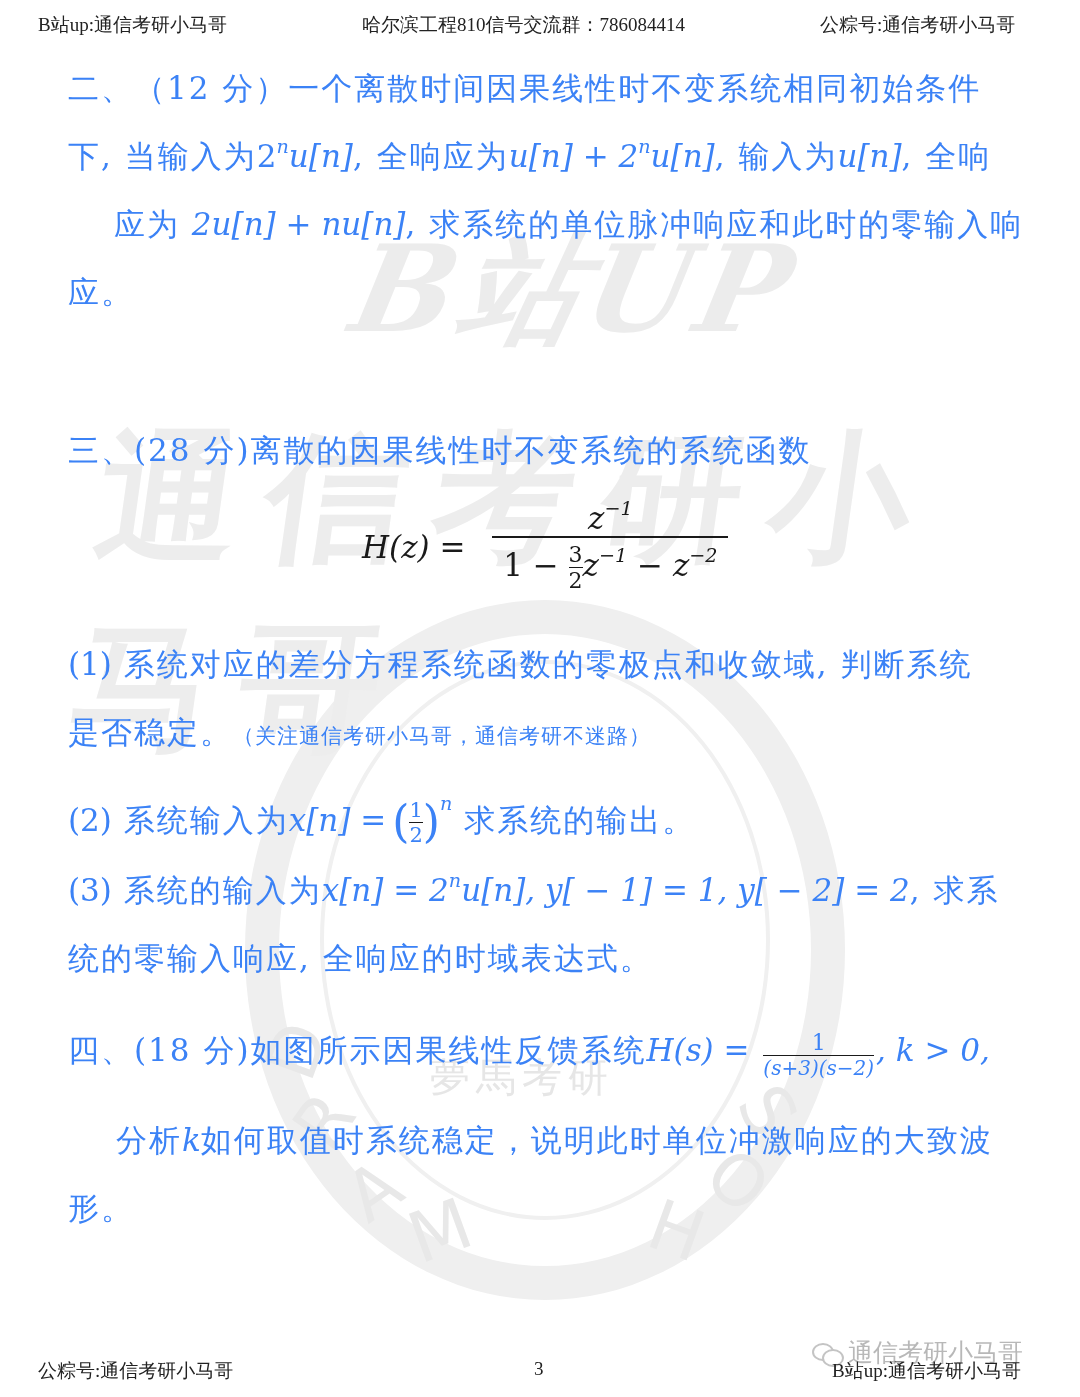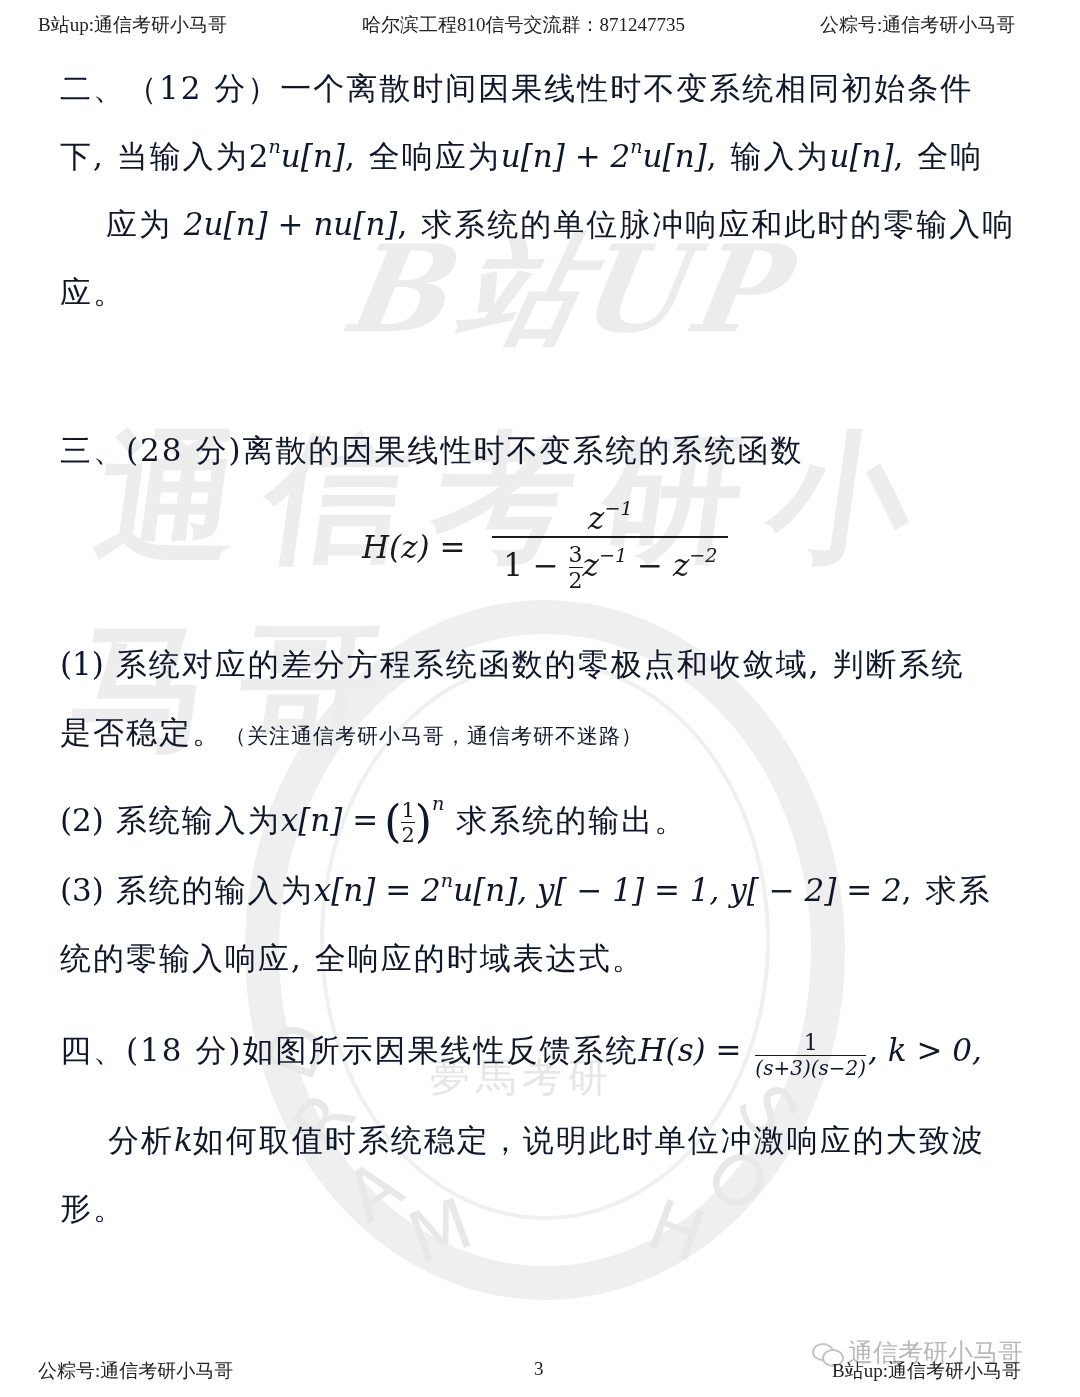--- a/index.html
+++ b/index.html
@@ -1,20 +1,20 @@
 <!DOCTYPE html>
 <html><head>
 <meta charset="utf-8">
 <style>
   html, body { margin:0; padding:0; background:#ffffff; }
   body { width:1080px; height:1397px; position:relative; overflow:hidden;
          font-family:"DejaVu Serif","Liberation Serif",serif; color:#1a1a1a; }
   .hdr { position:absolute; top:12px; font-size:19px; color:#222; font-family:"Liberation Serif","DejaVu Serif",serif; }
   .ftr { position:absolute; top:1358px; font-size:19px; color:#222; font-family:"Liberation Serif","DejaVu Serif",serif; }
-  .line { position:absolute; left:60px; font-size:31px; letter-spacing:2px; white-space:nowrap; color:#0f172a; }
+  .line { position:absolute; left:68px; font-size:31px; letter-spacing:2px; white-space:nowrap; color:#3b82f6; }
   .m { font-family:"DejaVu Serif","Liberation Serif",serif; font-style:italic; letter-spacing:0; }
   .r { font-family:"DejaVu Serif","Liberation Serif",serif; font-style:normal; letter-spacing:0; }
   sup.s { font-size:0.62em; vertical-align:0.75em; line-height:0; font-style:italic; }
   .note { font-size:21px; letter-spacing:1px; }
   .frac { display:inline-block; vertical-align:middle; text-align:center; letter-spacing:0; }
   .frac .num, .frac .den { display:block; }
   .frac .bar { display:block; border-top:2px solid #1a1a1a; }
   .wm { position:absolute; color:#e9e9e9; pointer-events:none; user-select:none; }
   .wm-b { top:210px; left:355px; font-size:120px; font-style:italic; font-weight:bold; transform:skewX(-12deg); color:#ececec; font-family:"DejaVu Serif",serif; letter-spacing:6px; }
   .wm-c { top:405px; left:85px; font-size:140px; font-weight:bold; color:#ededed; letter-spacing:28px; font-family:"DejaVu Sans",sans-serif; transform:skewX(-8deg); }
@@ -37,21 +37,21 @@
 <div class="wm wm-seal">夢馬考研</div>
 <div class="wm wm-letter" style="top:1010px;left:270px;transform:rotate(-70deg);">D</div>
 <div class="wm wm-letter" style="top:1080px;left:300px;transform:rotate(-55deg);">R</div>
 <div class="wm wm-letter" style="top:1150px;left:350px;transform:rotate(-35deg);">A</div>
 <div class="wm wm-letter" style="top:1190px;left:410px;transform:rotate(-20deg);">M</div>
 <div class="wm wm-letter" style="top:1190px;left:650px;transform:rotate(20deg);">H</div>
 <div class="wm wm-letter" style="top:1140px;left:710px;transform:rotate(40deg);">O</div>
 <div class="wm wm-letter" style="top:1070px;left:745px;transform:rotate(60deg);">S</div>
 
 <div class="hdr" style="left:38px;">B站up:通信考研小马哥</div>
-<div class="hdr" style="left:362px;">哈尔滨工程810信号交流群：871247735</div>
+<div class="hdr" style="left:362px;">哈尔滨工程810信号交流群：786084414</div>
 <div class="hdr" style="left:820px;">公粽号:通信考研小马哥</div>
 
 <div>
   <div class="line" style="top:68px;">
     <span>二、（12 分）</span><span>一个离散时间因果线性时不变系统相同初始条件</span>
   </div>
   <div class="line" style="top:136px;">
     <span>下, 当输入为</span><span class="r">2</span><sup class="s m">n</sup><span class="m">u[n]</span><span>, 全响应为</span><span class="m">u[n] + 2</span><sup class="s m">n</sup><span class="m">u[n]</span><span>, 输入为</span><span class="m">u[n]</span><span>, 全响</span>
   </div>
   <div class="line" style="top:204px;margin-left:46px;">

